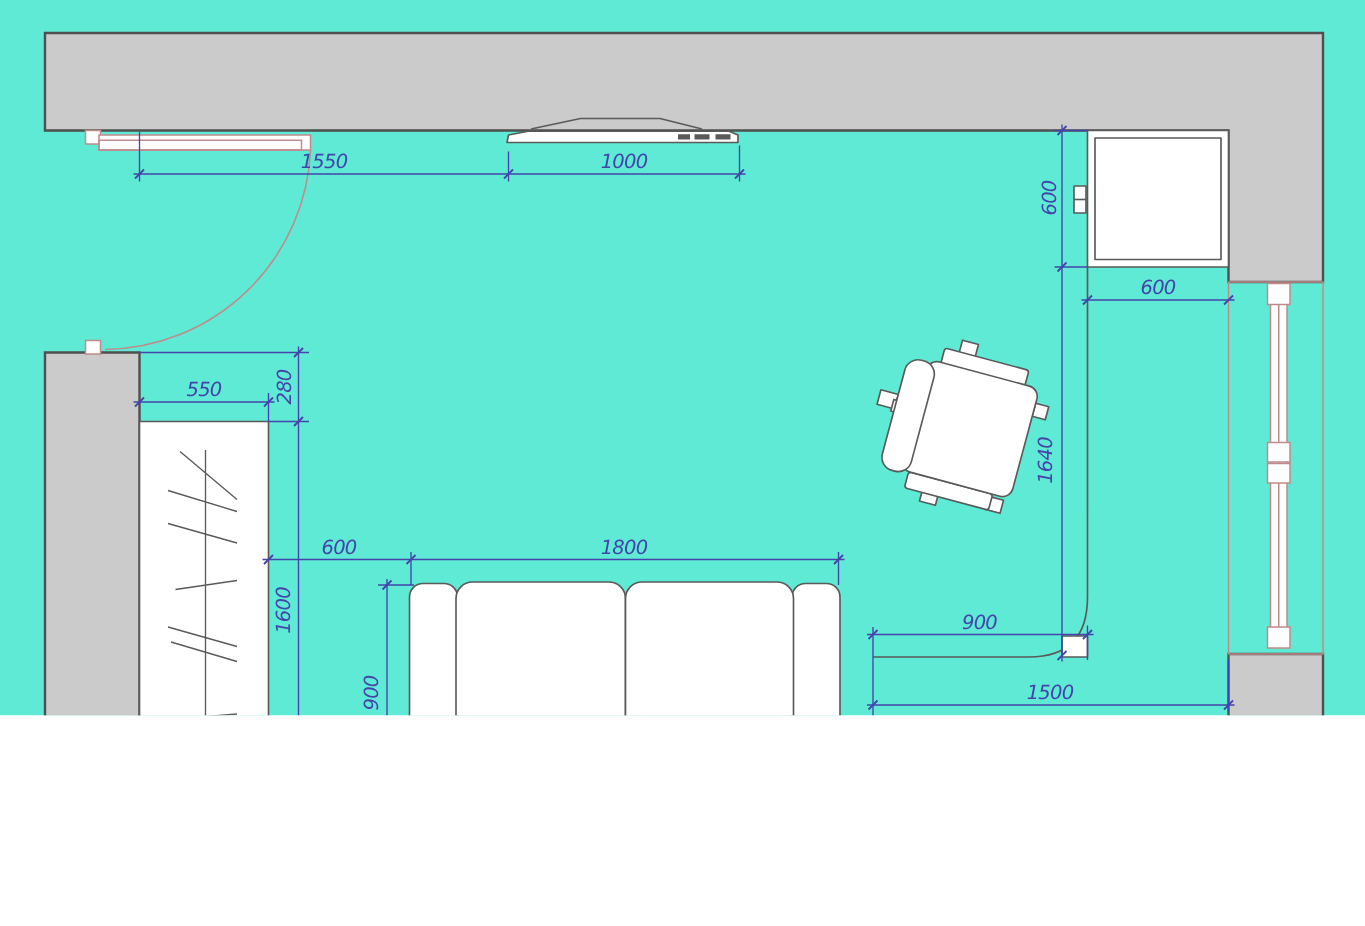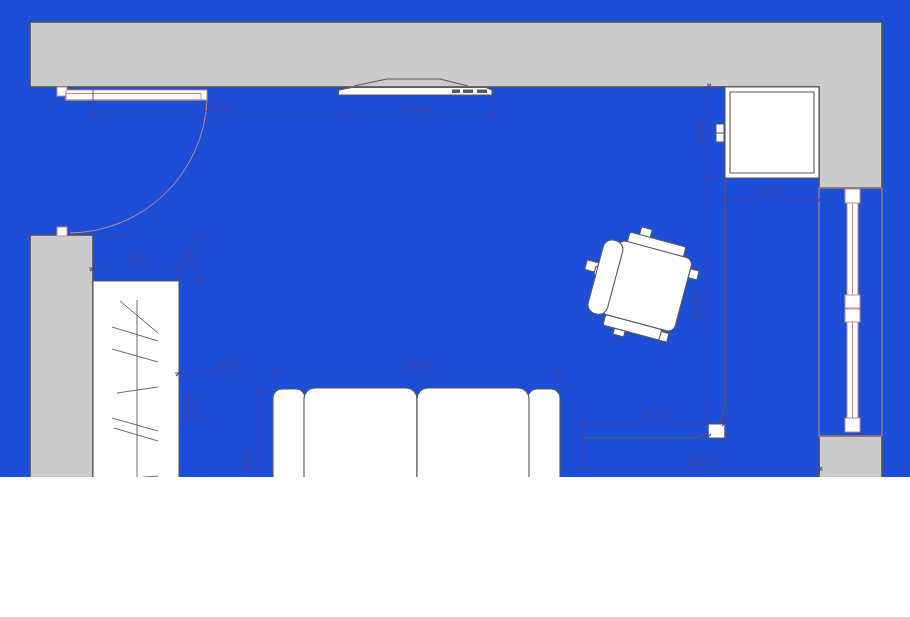--- a/index.html
+++ b/index.html
@@ -1,16 +1,16 @@
 <!DOCTYPE html>
 <html style="--wall-fill: #cbcbcb; --wall-stroke: #4f4f4f; --dim-color: #4444aa; --opening-color: #c08b8b; --furniture-stroke: #5a5a5a; --watermark-color: #e2e2e2;"><head>
 <meta charset="utf-8">
 <style>
   html,body{margin:0;padding:0;background:#ffffff;}
-  .stage{position:relative;width:910px;height:477px;background:#1d4ed8;overflow:hidden;
+  .stage{position:relative;width:910px;height:477px;background:#5eead4;overflow:hidden;
          font-family:"DejaVu Sans",sans-serif;}
   svg{display:block;}
   .wall{fill:var(--wall-fill,#cbcbcb);stroke:var(--wall-stroke,#4f4f4f);stroke-width:1.6;stroke-linejoin:miter;}
   .furn{fill:#ffffff;stroke:var(--furniture-stroke,#5a5a5a);stroke-width:1.1;stroke-linejoin:round;}
   .furn-dark{fill:var(--furniture-stroke,#5a5a5a);stroke:none;}
   .furn-line{fill:none;stroke:var(--furniture-stroke,#5a5a5a);stroke-width:1.1;stroke-linejoin:round;}
   .hatch{fill:none;stroke:var(--furniture-stroke,#5a5a5a);stroke-width:0.9;}
   .red-line{fill:none;stroke:var(--opening-color,#c08b8b);stroke-width:1;}
   .red-fill{fill:#ffffff;stroke:var(--opening-color,#c08b8b);stroke-width:1;}
   .dim-line{fill:none;stroke:var(--dim-color,#4444aa);stroke-width:0.9;}

